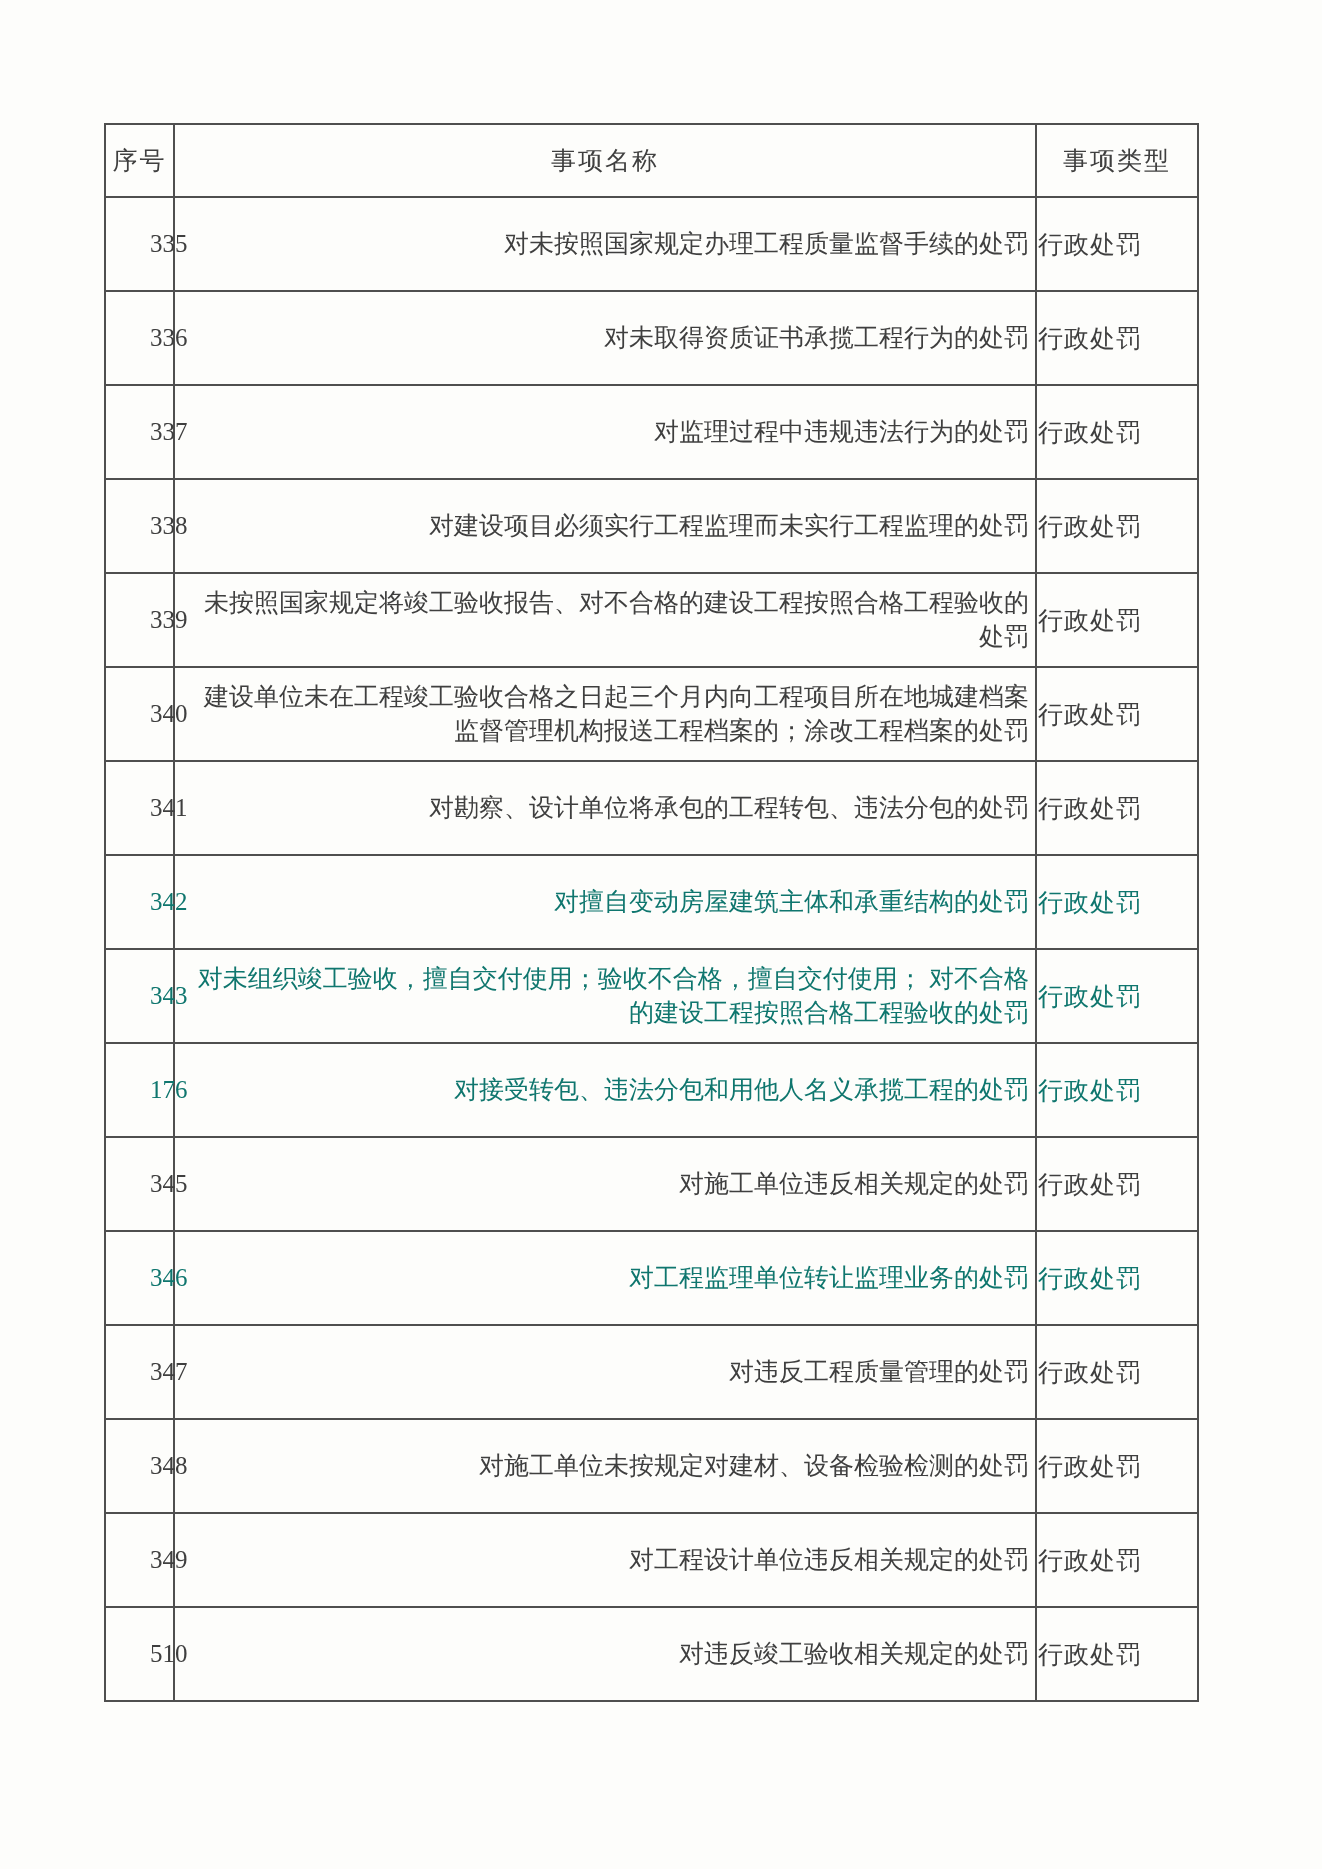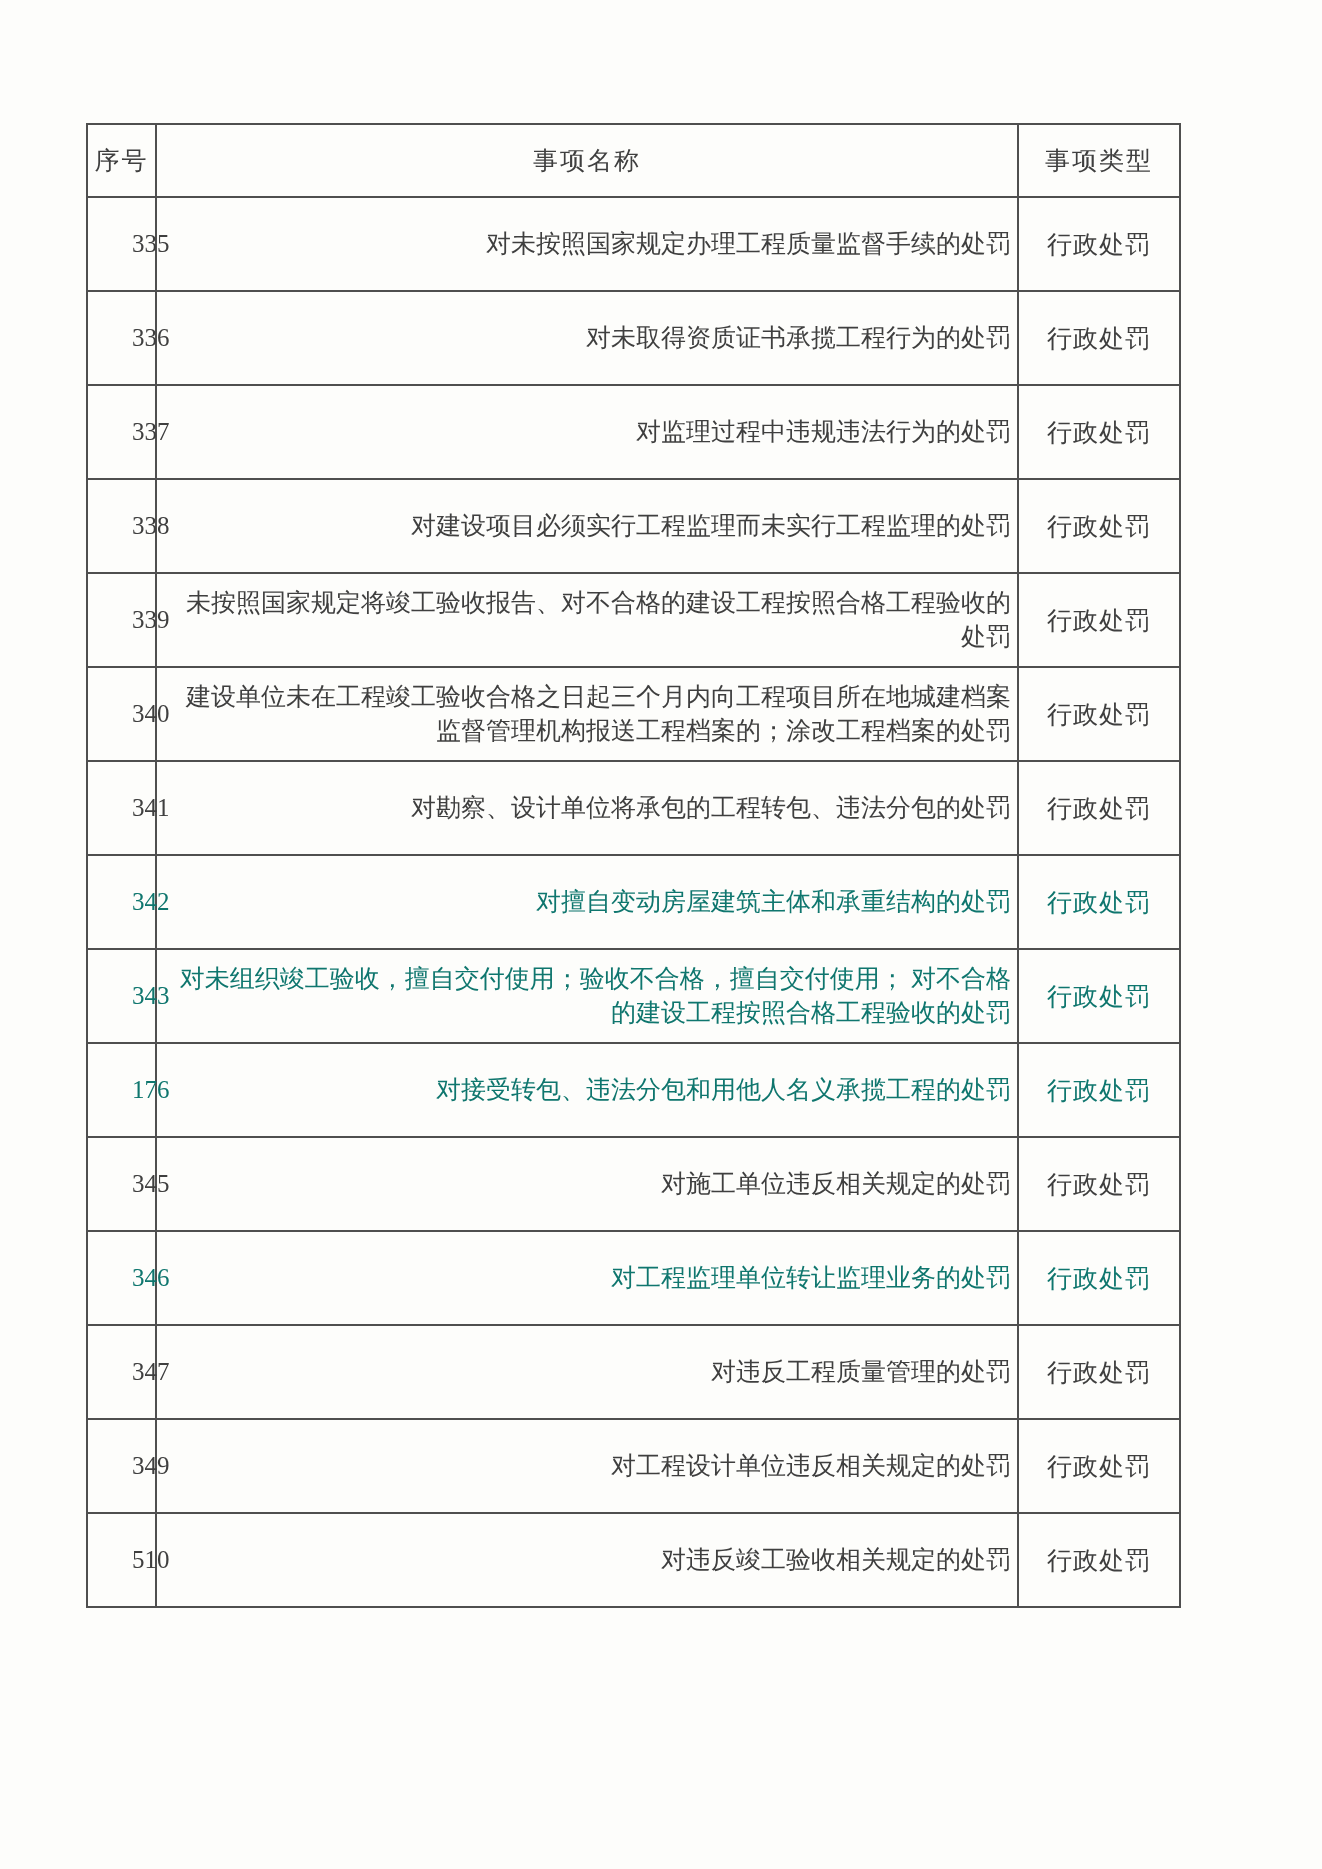--- a/index.html
+++ b/index.html
@@ -11,21 +11,21 @@
     position: relative;
     width: 1322px;
     height: 1869px;
     background: #fdfdfb;
     overflow: hidden;
     font-family: "Liberation Serif", serif;
     color: #3f3f3f;
   }
   table.items-table {
     position: absolute;
-    left: 86px;
+    left: 104px;
     top: 123px;
     width: 1093px;
     border-collapse: collapse;
     table-layout: fixed;
   }
   table.items-table col.c-no   { width: 69px; }
   table.items-table col.c-name { width: 862px; }
   table.items-table col.c-type { width: 162px; }
 
   table.items-table th,
@@ -46,21 +46,20 @@
     font-family: "Liberation Serif", serif;
     padding-left: 44px;
   }
   td.cell-name {
     text-align: right;
     vertical-align: middle;
     padding: 2px 6px 2px 8px;
     line-height: 34px;
   }
   td.cell-type {
-    text-align: center;
     vertical-align: middle;
     letter-spacing: 1px;
     margin-top: 28px;
   }
   tr.faded td { color: #0f766e; }
 </style>
 </head>
 <body>
 
 <div class="page">
@@ -137,20 +136,25 @@
     <td class="cell-no">346</td>
     <td class="cell-name">对工程监理单位转让监理业务的处罚</td>
     <td class="cell-type">行政处罚</td>
   </tr>
         <tr>
     <td class="cell-no">347</td>
     <td class="cell-name">对违反工程质量管理的处罚</td>
     <td class="cell-type">行政处罚</td>
   </tr>
         <tr>
+    <td class="cell-no">348</td>
+    <td class="cell-name">对施工单位未按规定对建材、设备检验检测的处罚</td>
+    <td class="cell-type">行政处罚</td>
+  </tr>
+        <tr>
     <td class="cell-no">349</td>
     <td class="cell-name">对工程设计单位违反相关规定的处罚</td>
     <td class="cell-type">行政处罚</td>
   </tr>
         <tr>
     <td class="cell-no">510</td>
     <td class="cell-name">对违反竣工验收相关规定的处罚</td>
     <td class="cell-type">行政处罚</td>
   </tr>
       </tbody>

